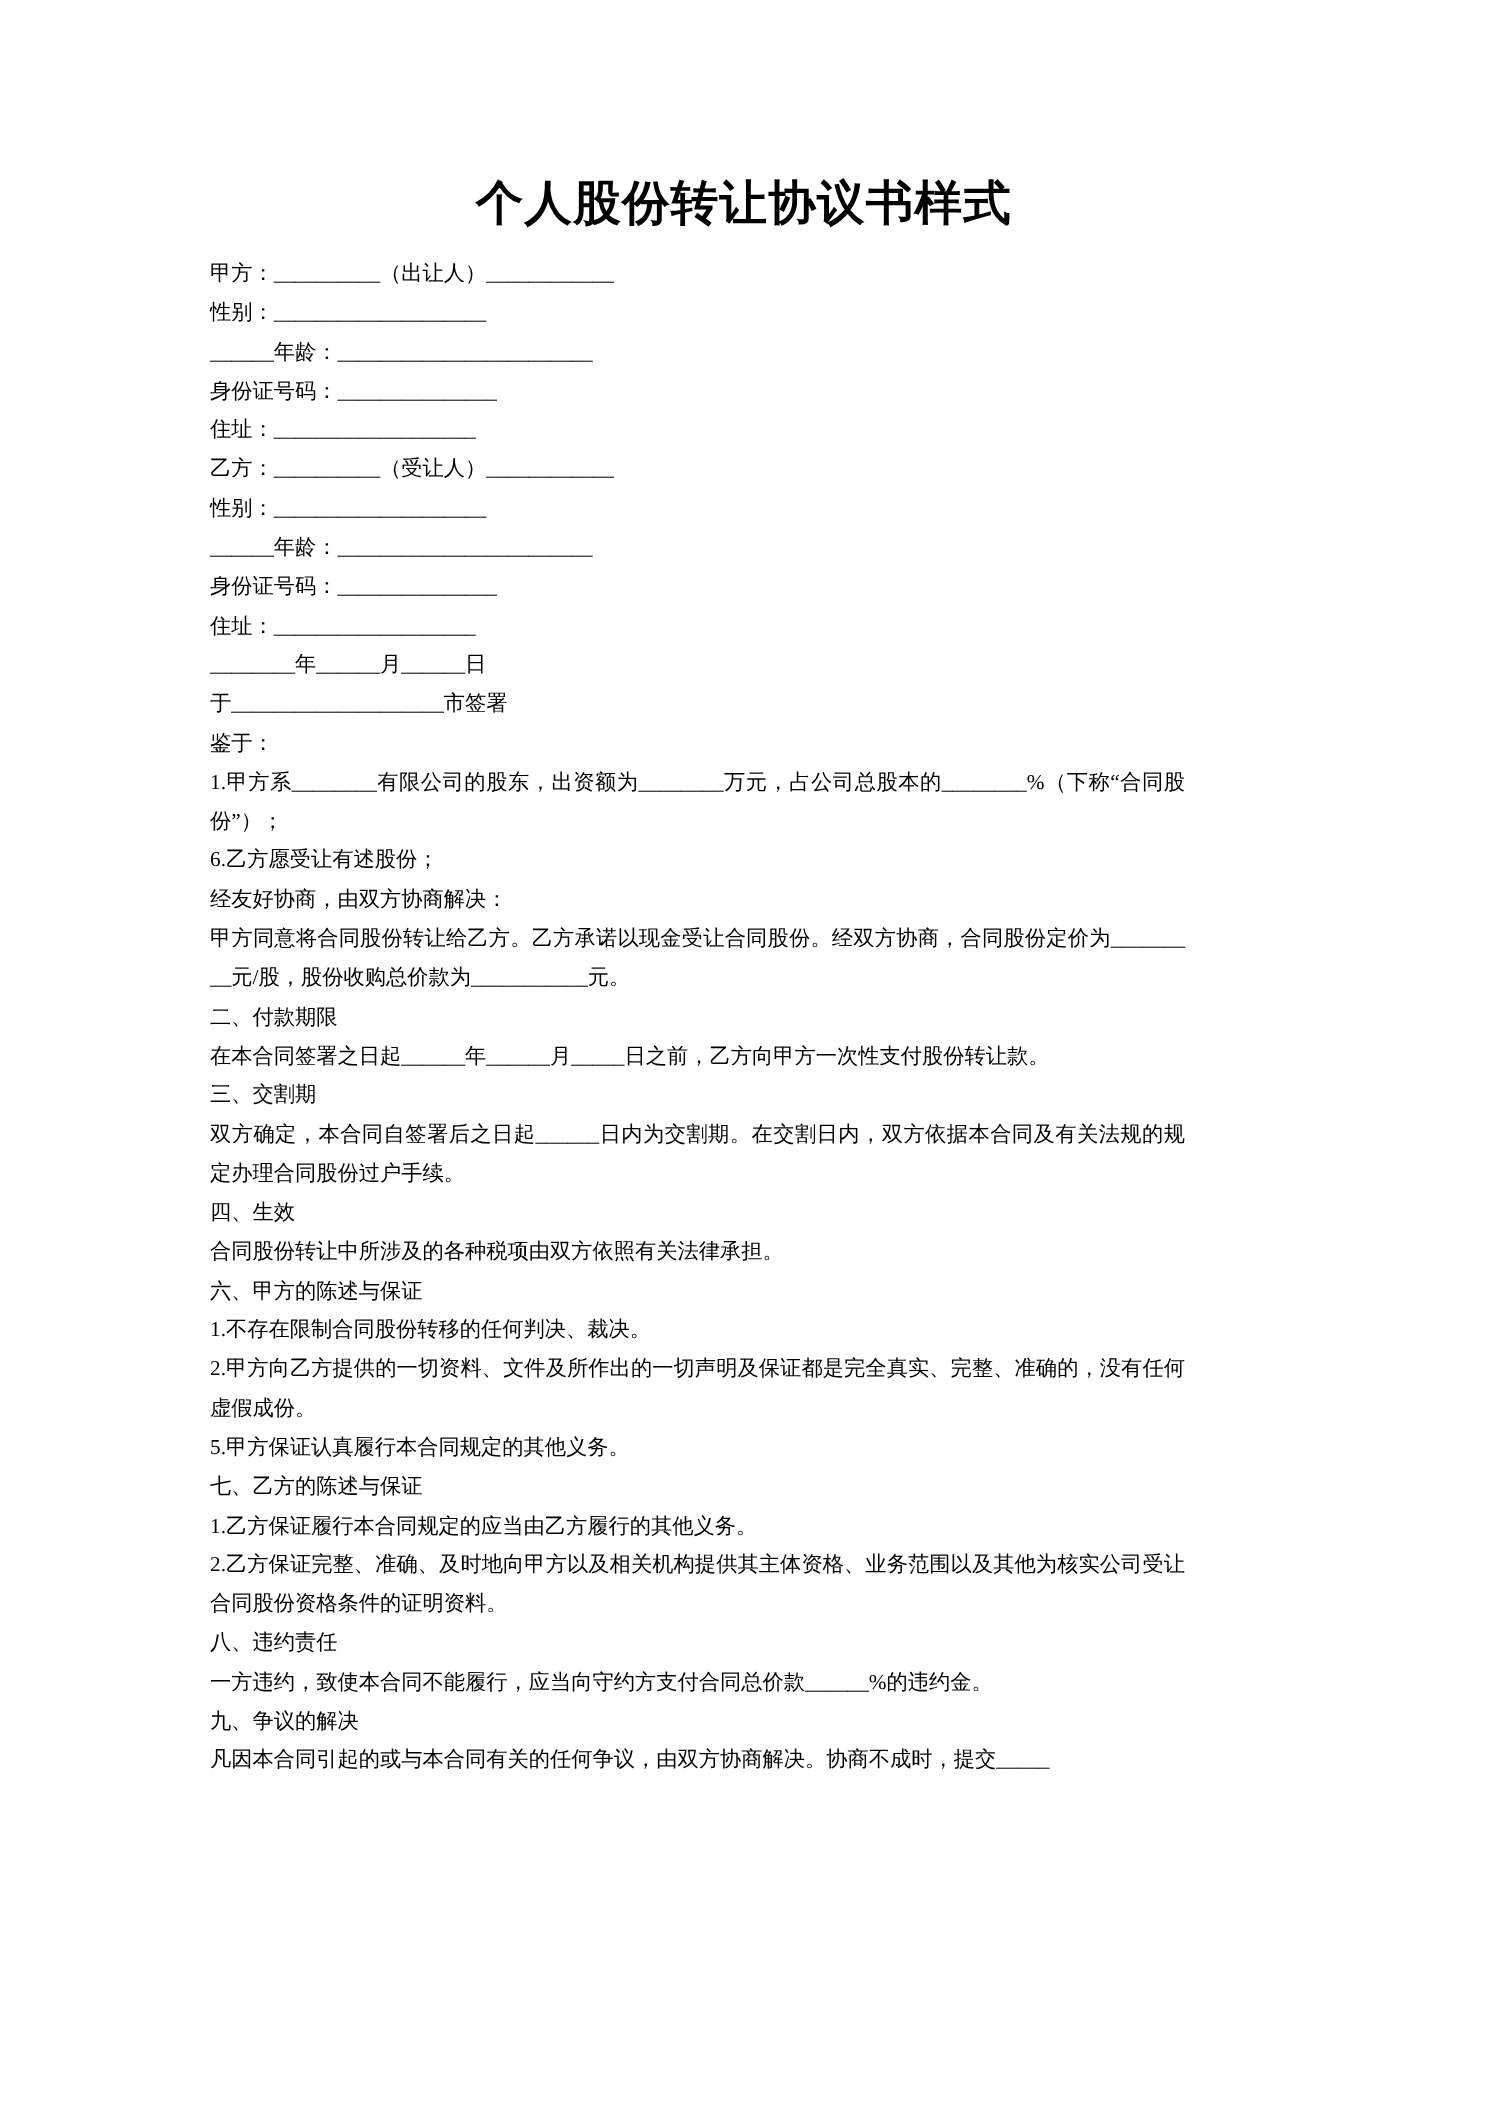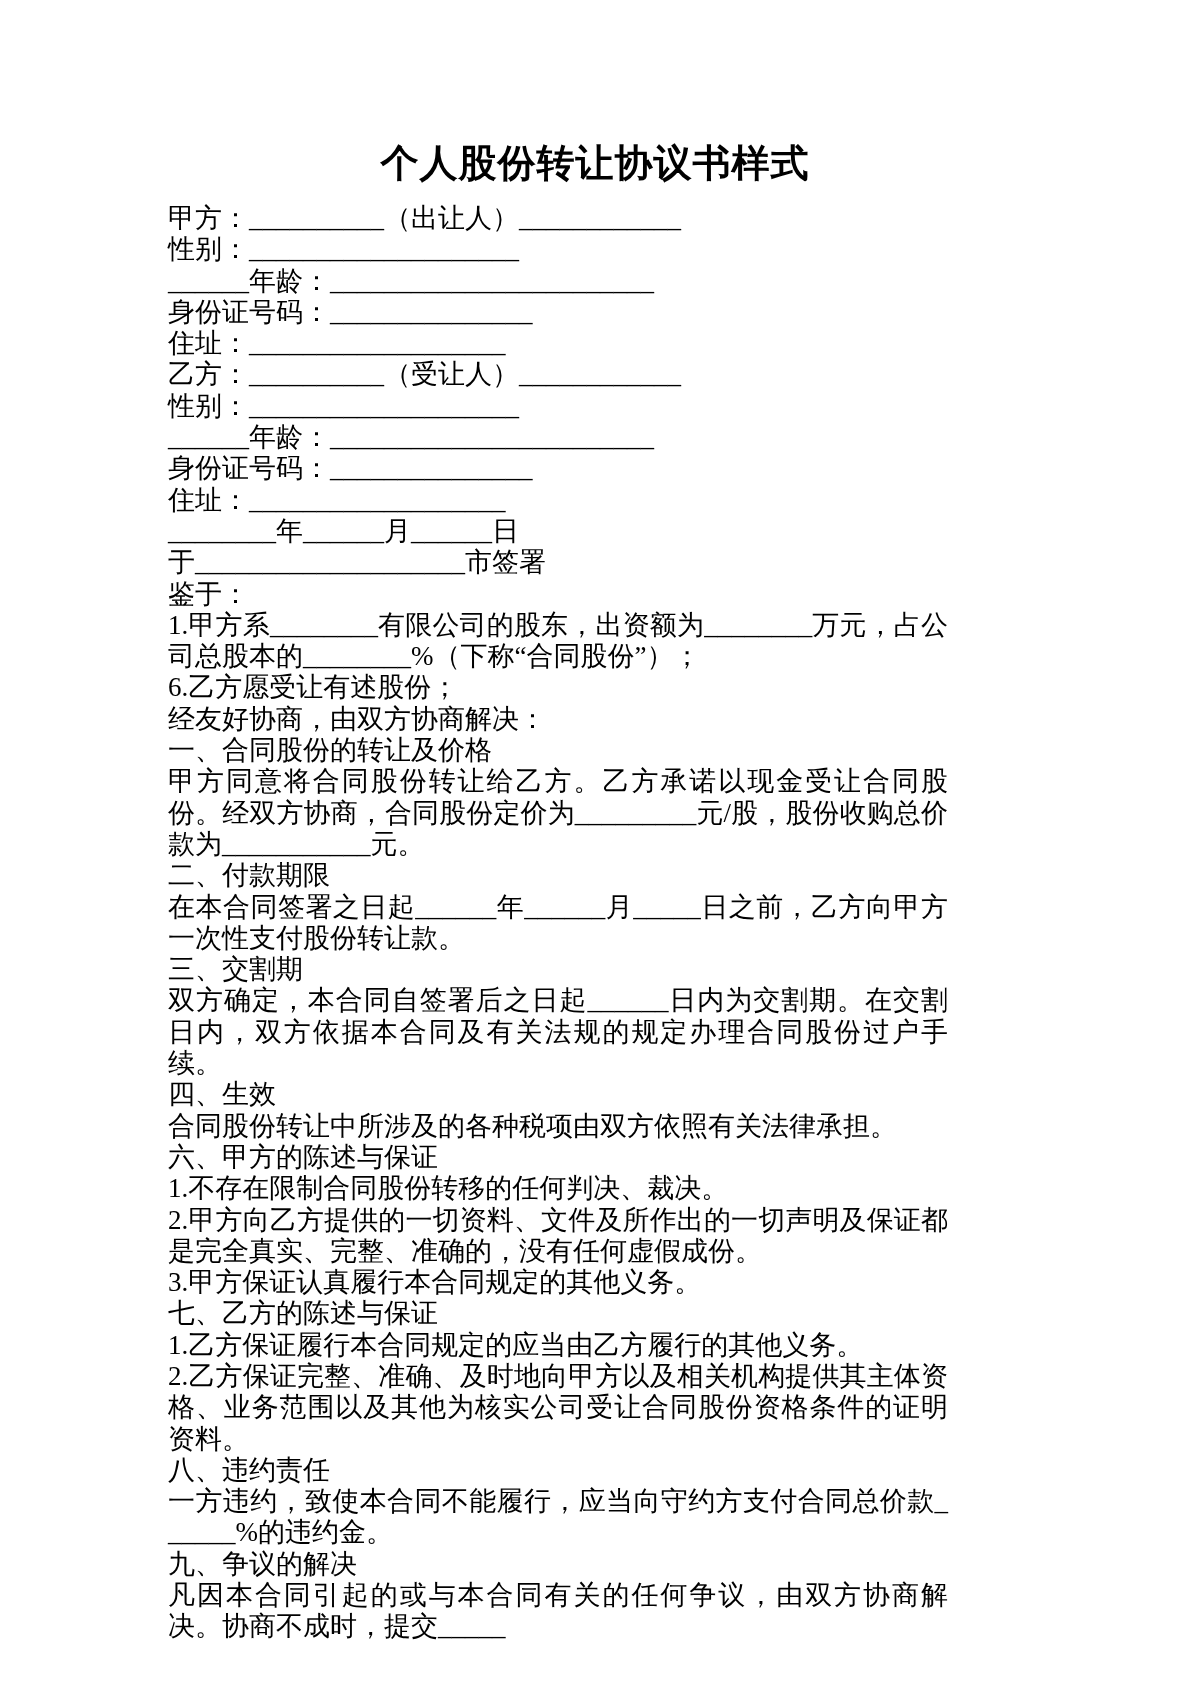--- a/index.html
+++ b/index.html
@@ -30,21 +30,21 @@
     letter-spacing: 1px;
     line-height: 1.25;
   }
   .body-block {
     position: absolute;
     top: 203px;
     left: 168px;
     width: 780px;
   }
   .line {
-    font-size: 27px;
+    font-size: 17px;
     line-height: 31.3px;
     text-align: justify;
     text-justify: inter-ideograph;
     white-space: pre-wrap;
     word-break: break-all;
     margin: 0;
   }
 </style>
 </head>
 <body>
@@ -63,32 +63,31 @@
     <p class="line">性别：____________________</p>
     <p class="line">______年龄：________________________</p>
     <p class="line">身份证号码：_______________</p>
     <p class="line">住址：___________________</p>
     <p class="line">________年______月______日</p>
     <p class="line">于____________________市签署</p>
     <p class="line">鉴于：</p>
     <p class="line">1.甲方系________有限公司的股东，出资额为________万元，占公司总股本的________%（下称“合同股份”）；</p>
     <p class="line">6.乙方愿受让有述股份；</p>
     <p class="line">经友好协商，由双方协商解决：</p>
-    <p class="line">一、合同股份的转让及价格</p>
     <p class="line">甲方同意将合同股份转让给乙方。乙方承诺以现金受让合同股份。经双方协商，合同股份定价为_________元/股，股份收购总价款为___________元。</p>
     <p class="line">二、付款期限</p>
     <p class="line">在本合同签署之日起______年______月_____日之前，乙方向甲方一次性支付股份转让款。</p>
     <p class="line">三、交割期</p>
     <p class="line">双方确定，本合同自签署后之日起______日内为交割期。在交割日内，双方依据本合同及有关法规的规定办理合同股份过户手续。</p>
     <p class="line">四、生效</p>
     <p class="line">合同股份转让中所涉及的各种税项由双方依照有关法律承担。</p>
     <p class="line">六、甲方的陈述与保证</p>
     <p class="line">1.不存在限制合同股份转移的任何判决、裁决。</p>
     <p class="line">2.甲方向乙方提供的一切资料、文件及所作出的一切声明及保证都是完全真实、完整、准确的，没有任何虚假成份。</p>
-    <p class="line">3.甲方保证认真履行本合同规定的其他义务。</p>
+    <p class="line">5.甲方保证认真履行本合同规定的其他义务。</p>
     <p class="line">七、乙方的陈述与保证</p>
     <p class="line">1.乙方保证履行本合同规定的应当由乙方履行的其他义务。</p>
     <p class="line">2.乙方保证完整、准确、及时地向甲方以及相关机构提供其主体资格、业务范围以及其他为核实公司受让合同股份资格条件的证明资料。</p>
     <p class="line">八、违约责任</p>
     <p class="line">一方违约，致使本合同不能履行，应当向守约方支付合同总价款______%的违约金。</p>
     <p class="line">九、争议的解决</p>
     <p class="line">凡因本合同引起的或与本合同有关的任何争议，由双方协商解决。协商不成时，提交_____</p>
   </div>
 
 </div>

